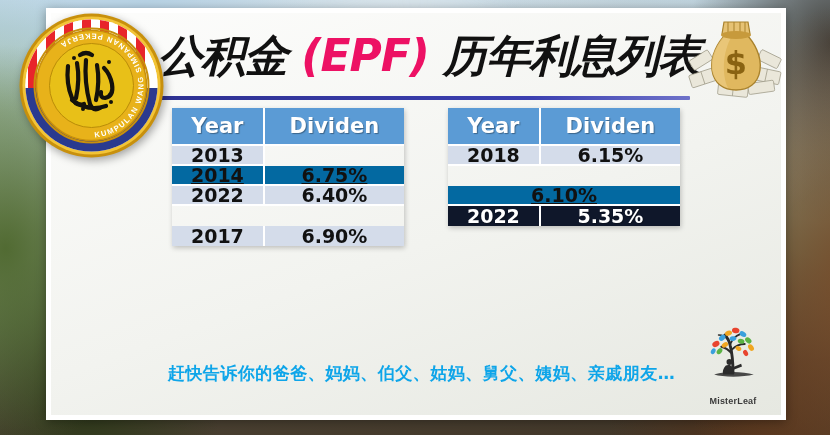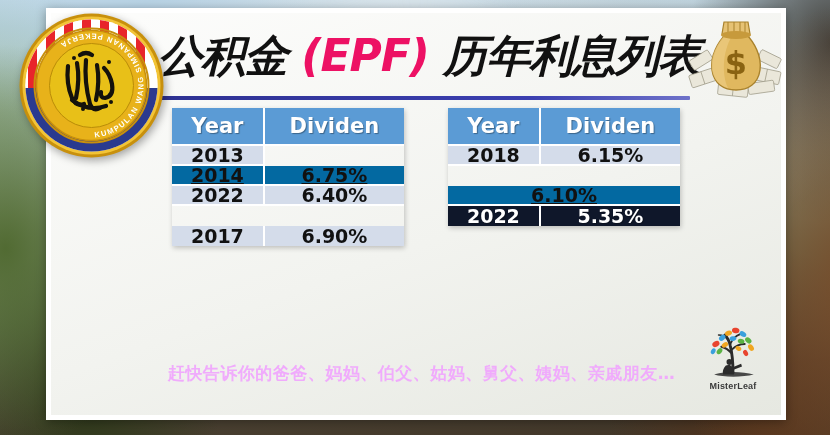--- a/index.html
+++ b/index.html
@@ -98,30 +98,30 @@
   }
   .tbl .row.odd  .cell { background:#d4dcea; }
   .tbl .row.even .cell { background:#0369a1;text-decoration:underline; }
   .tbl .row.hl   .cell { background:#0f172a; color:#ffffff;
                          text-shadow:1px 1px 1px rgba(0,0,0,.28); }
   .tbl .row:last-child .cell { border-bottom:none; }
 
   
   #footline {
     position:absolute; left:0; right:0; top:362px; text-align:center; z-index:18;
-    font-size:17px; font-weight:bold; color:#f0abfc; letter-spacing:.5px;
+    font-size:17px; font-weight:bold; color:#0ea5e9; letter-spacing:.5px;
     font-family:"DejaVu Sans","Liberation Sans",sans-serif;
     padding-left:13px;
   }
 
   
   #brand { position:absolute; left:690px; top:326px; width:86px; z-index:22; text-align:center; }
   #brand svg { display:block; margin:0 auto; }
   #brand .bname {
-    font-size:9px; font-weight:bold; color:#3b3b3b; letter-spacing:.2px; margin-top:1px;
+    font-size:9px; font-weight:bold; color:#3b3b3b; letter-spacing:.2px; margin-top:16px;
     font-family:"Liberation Sans",sans-serif;
   }
 </style>
 </head>
 <body>
 
 <div id="bg">
   <div class="layer bg-sky"></div>
   <div class="layer bg-green"></div>
   <div class="layer bg-brown"></div>

